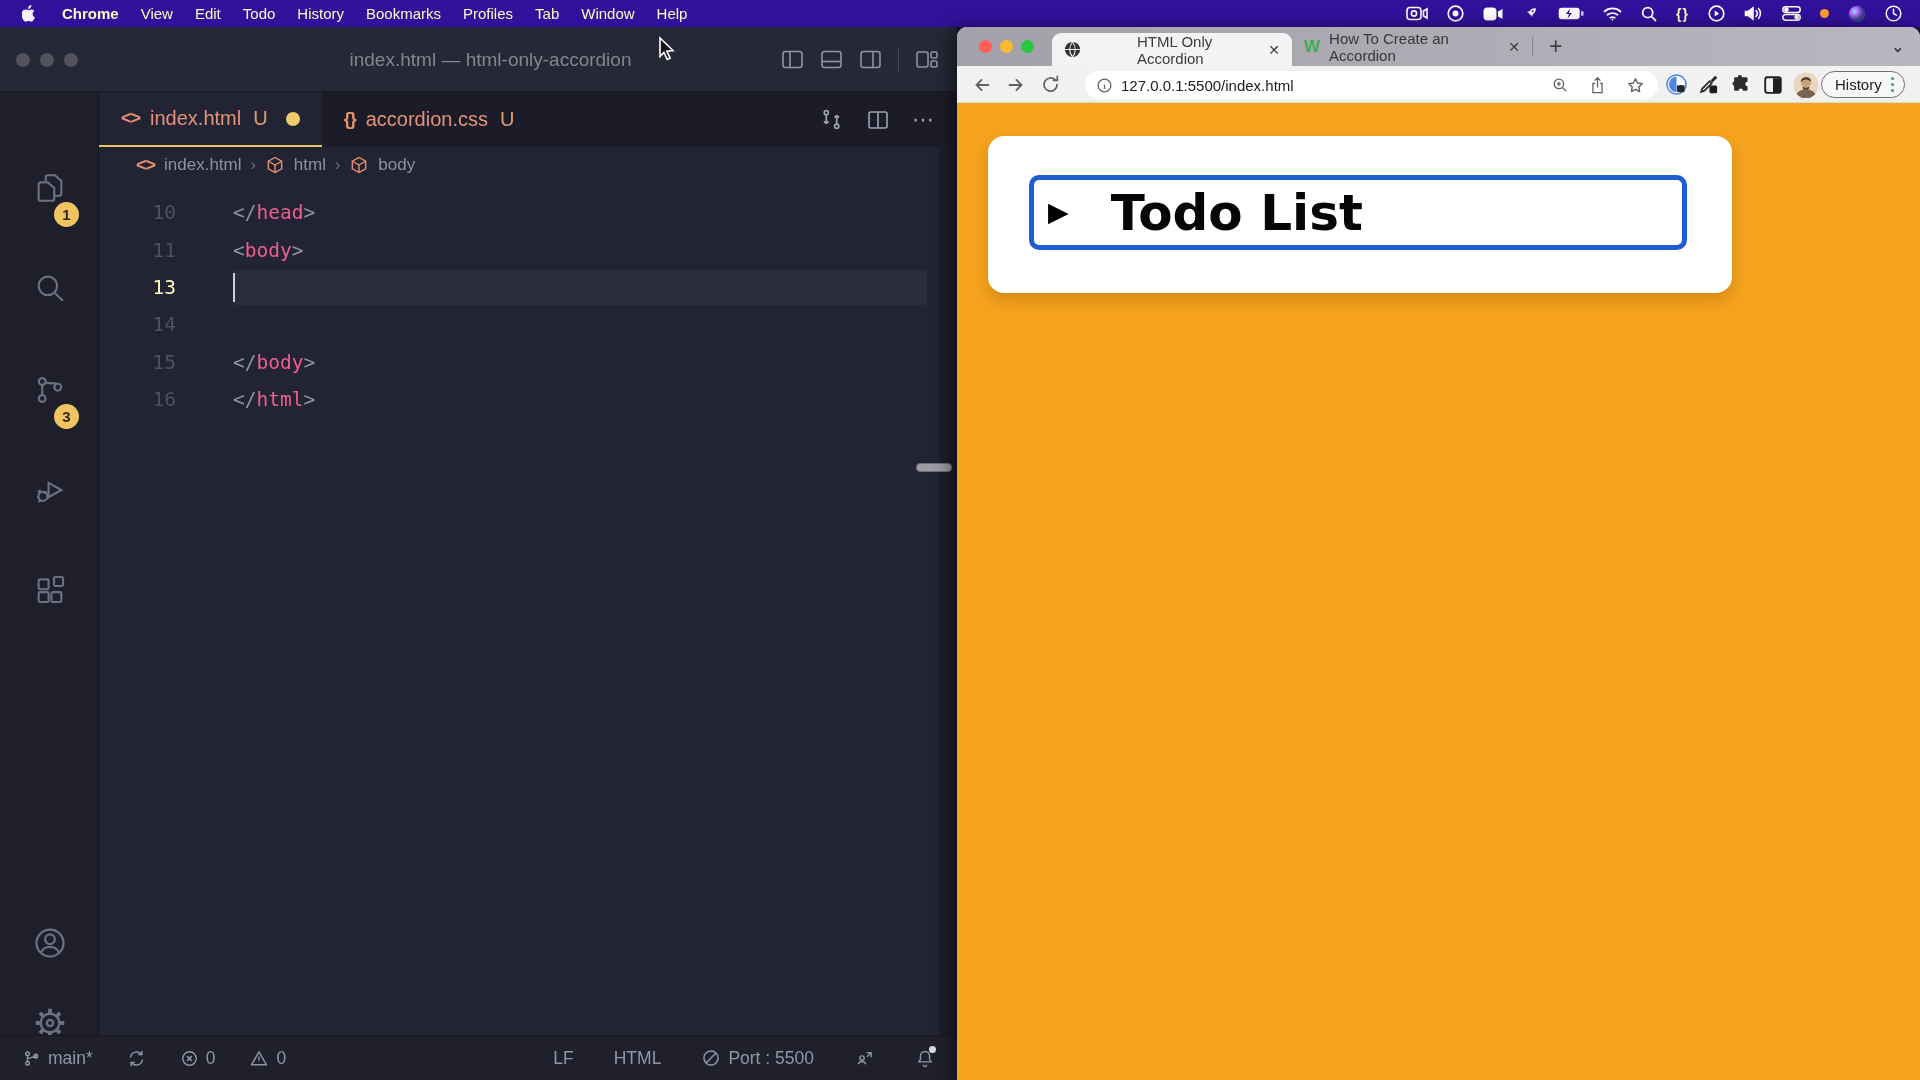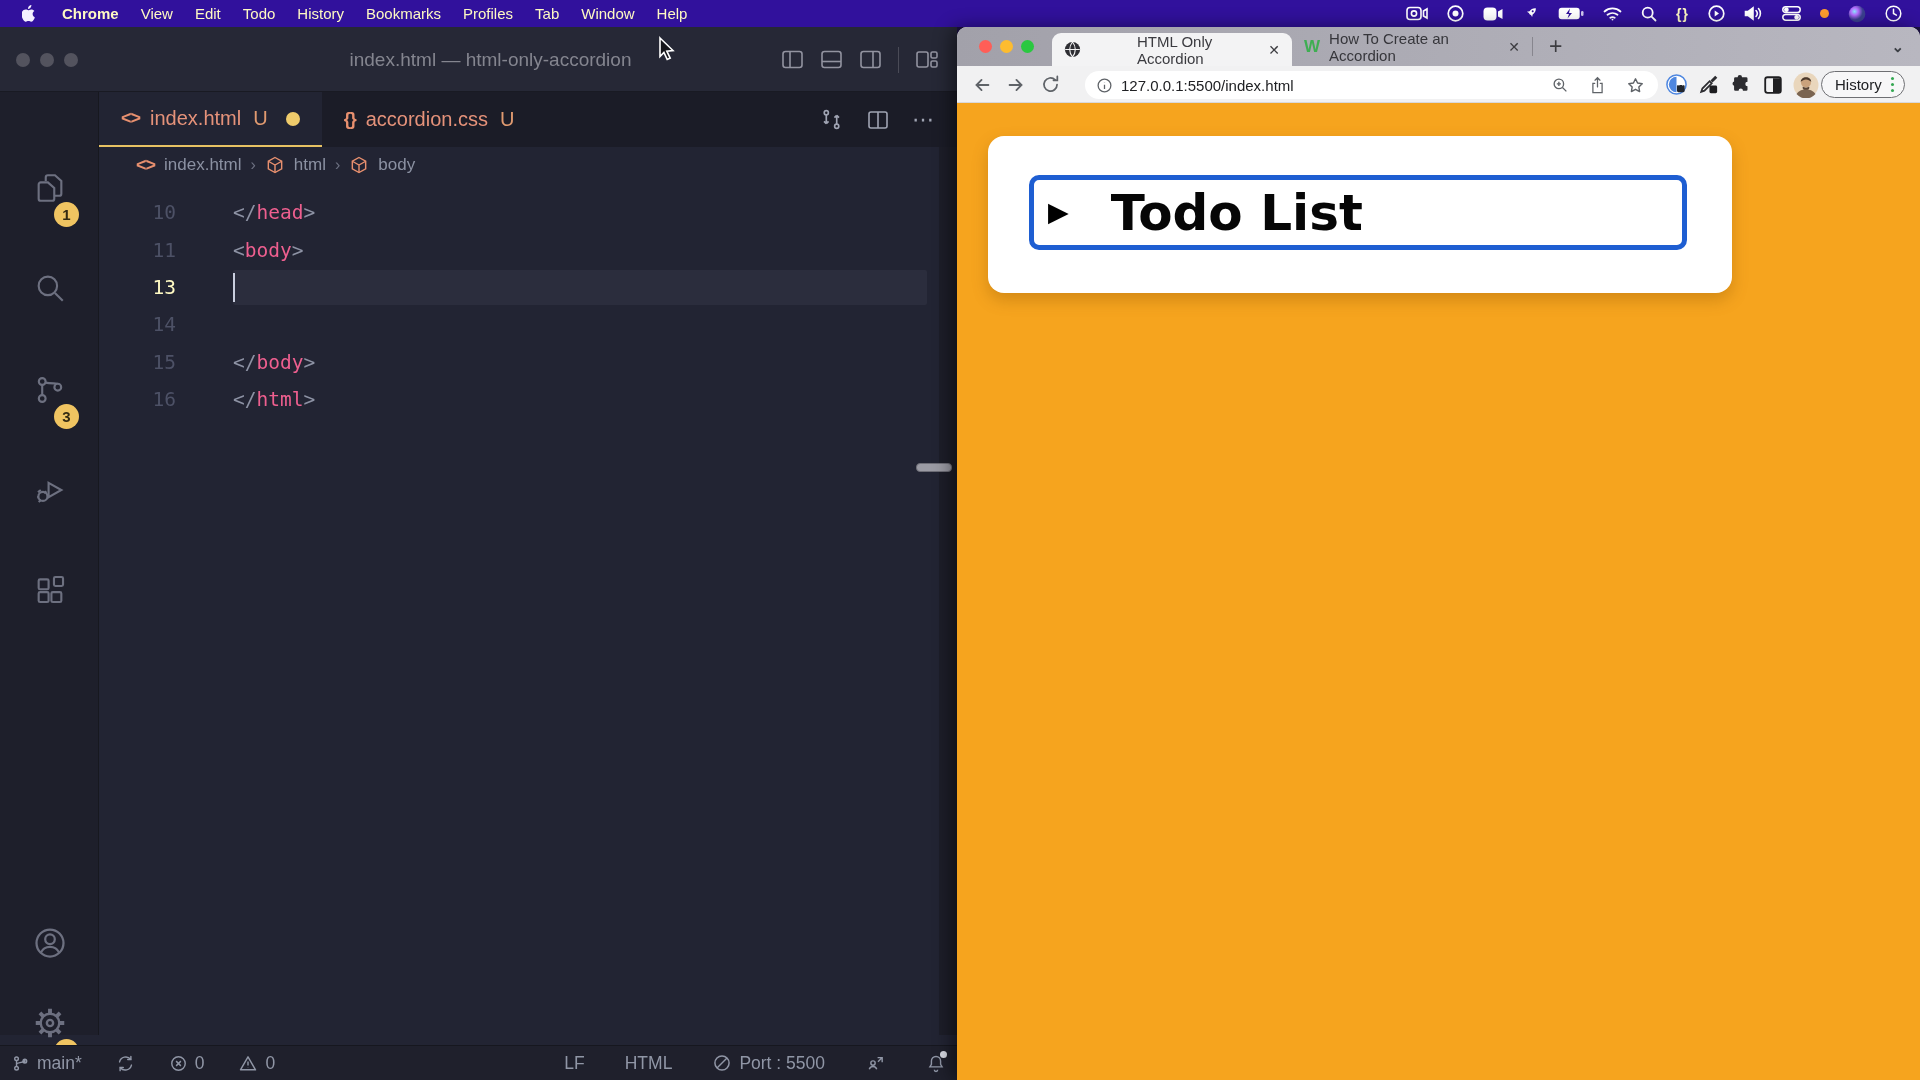--- a/index.html
+++ b/index.html
@@ -60,22 +60,22 @@
   .lnum{width:77px;text-align:right;color:#4d5166;position:relative;}
   .cl.current .lnum{color:#fef9c3;}
   .ltext{margin-left:57px;position:relative;white-space:pre;}
   .tk-p{color:#8d92a4;} .tk-tag{color:#ee5f8f;}
   .caret{position:absolute;left:134px;top:4px;bottom:4px;width:2px;background:#c9cede;}
   .mm-strip{position:absolute;right:0;top:120px;bottom:45px;width:18px;background:#1d1e29;}
   .sash{position:absolute;left:916px;top:436px;width:36px;height:9px;border-radius:4px;
     background:#9b9ba4;border:1px solid #6e6e77;}
 
   
-  .sbar{position:absolute;left:0;bottom:0;width:100%;height:35px;background:#1f202c;border-top:1px solid #16171f;
-    display:flex;align-items:center;color:#9096a6;font-size:17.5px;padding:0 11px;}
+  .sbar{position:absolute;left:0;bottom:0;width:100%;height:45px;background:#1f202c;border-top:1px solid #16171f;
+    display:flex;align-items:center;color:#9096a6;font-size:17.5px;padding:0 22px;}
   .sit{display:flex;align-items:center;gap:7px;margin-right:34px;}
   .sbar .right{margin-left:auto;display:flex;align-items:center;}
   .sbar .right .sit{margin-right:0;margin-left:40px;}
   .belldot{position:absolute;width:7px;height:7px;border-radius:50%;background:#d8dbe4;right:-1px;top:-2px;}
 
   
   .cw{position:absolute;left:957px;top:27px;width:963px;height:1053px;border-radius:10px 10px 0 0;
     overflow:hidden;background:#f1f1f2;box-shadow:-6px 0 18px rgba(0,0,0,.45);}
   .tstrip{position:absolute;left:0;top:0;width:100%;height:39px;
     background:linear-gradient(90deg,#a2a1aa 0%,#aeadb6 55%,#b8b7c0 100%);}

